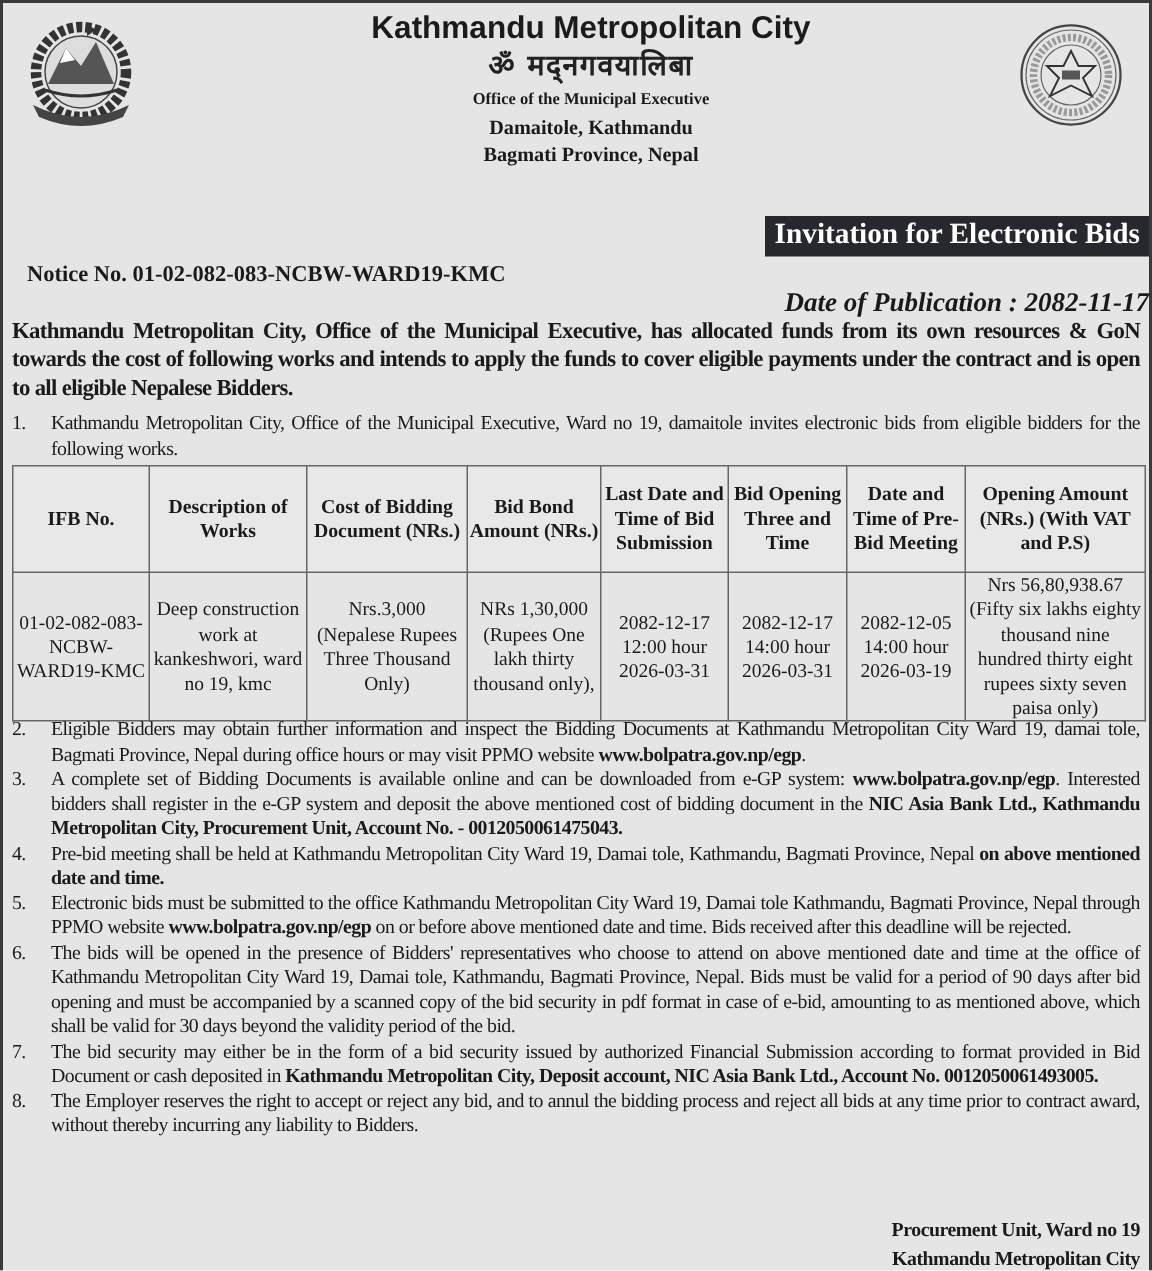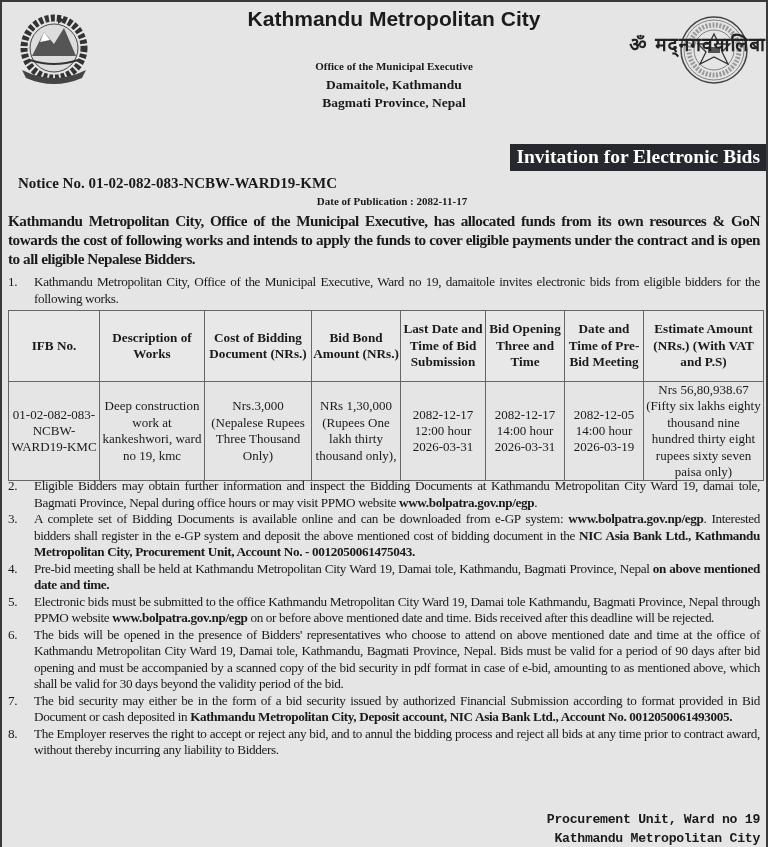--- a/index.html
+++ b/index.html
@@ -6,40 +6,40 @@
   body { width: 768px; height: 847px; overflow: hidden; }
   .page {
     position: relative; width: 768px; height: 847px; box-sizing: border-box;
     border-left: 2px solid #3a3a3a; border-right: 2px solid #3a3a3a; border-top: 2px solid #3a3a3a;
     font-family: "Liberation Serif", serif; color: #1a1a1a; background: #e5e5e5;
   }
   .logo-left { position: absolute; left: 12px; top: 8px; width: 80px; height: 80px; }
   .logo-right { position: absolute; left: 676px; top: 12px; width: 72px; height: 72px; }
   .header { position: absolute; left: 0; right: 0; top: 4px; text-align: center; }
   .title-en { font-family: "Liberation Sans", sans-serif; font-weight: bold; font-size: 21px; line-height: 26px; margin-left: 20px; color: #1b1b1b; }
-  .title-np { font-family: "DejaVu Serif", serif; font-weight: bold; font-size: 19px; line-height: 24px; margin-left: 20px; letter-spacing: 1px; color: #222; text-align: right; }
+  .title-np { font-family: "DejaVu Serif", serif; font-weight: bold; font-size: 19px; line-height: 24px; margin-left: 20px; letter-spacing: 1px; color: #222; }
   .office { font-weight: bold; font-size: 11px; line-height: 20px; margin-left: 20px; }
   .addr { font-weight: bold; font-size: 13.5px; line-height: 18px; margin-left: 20px; }
   .banner-wrap { position: absolute; top: 142px; left: 0; right: 0; text-align: right; }
   .banner { display: inline-block; background: #26282e; color: #fff; font-weight: bold; font-size: 19.5px; padding: 1px 6px 2px 6px; line-height: 24px; margin-left: 16px; }
   .notice { position: absolute; top: 172px; left: 0; right: 0; text-align: left; font-weight: bold; font-size: 15px; line-height: 18px; margin-left: 16px; }
-  .pubdate { position: absolute; top: 191px; left: 0; right: 0; text-align: center; font-weight: bold; font-size: 11px; line-height: 16px; margin-left: 16px; }
+  .pubdate { position: absolute; top: 191px; left: 0; right: 0; text-align: right; font-weight: bold; font-size: 18px; line-height: 16px; margin-left: 16px; font-style: italic; }
   .intro { position: absolute; top: 209px; left: 6px; right: 6px; font-weight: bold; font-size: 15.2px; line-height: 19px; text-align: justify; letter-spacing: -0.45px; font-stretch: condensed; }
   .list { position: absolute; left: 6px; right: 6px; font-size: 13.2px; line-height: 16.5px; text-align: justify; letter-spacing: -0.35px; }
   .item { display: flex; }
   .item .num { width: 26px; flex: none; }
   .item .txt { flex: 1; }
   .item1 { top: 272px; }
   .list2 { top: 476px; }
   table.bids { position: absolute; top: 308px; left: 6px; width: 756px; border-collapse: collapse; font-size: 13px; line-height: 16.4px; }
   table.bids th, table.bids td { border: 1px solid #666; text-align: center; vertical-align: middle; padding: 0 1px; }
   table.bids th { background: #e8e8e8; font-weight: bold; font-size: 13.2px; height: 70px; }
   table.bids td { height: 93px; }
   b { font-weight: bold; }
-  .sign { position: absolute; right: 6px; top: 808px; text-align: right; font-weight: bold; font-size: 13.2px; line-height: 19px; letter-spacing: -0.3px; font-family: Liberation Mono, monospace; }
+  .sign { position: absolute; right: 6px; top: 808px; text-align: right; font-weight: bold; font-size: 13.2px; line-height: 19px; letter-spacing: -0.3px; }
 </style>
 </head>
 <body>
 
 <div class="page">
 
   <svg class="logo-left" viewBox="0 0 80 80">
     <circle cx="40" cy="38" r="30" fill="none" stroke="#333" stroke-width="7" stroke-dasharray="4 2"></circle>
     <circle cx="40" cy="38" r="24" fill="#ddd" stroke="#444" stroke-width="1"></circle>
     <polygon points="18,46 30,22 40,34 50,18 62,46" fill="#555"></polygon>
@@ -84,21 +84,21 @@
   <table class="bids">
     <thead>
       <tr>
         <th style="width:88px">IFB No.</th>
         <th style="width:102px">Description of Works</th>
         <th style="width:104px">Cost of Bidding Document (NRs.)</th>
         <th style="width:86px">Bid Bond Amount (NRs.)</th>
         <th style="width:82px">Last Date and Time of Bid Submission</th>
         <th style="width:76px">Bid Opening Three and Time</th>
         <th style="width:76px">Date and Time of Pre-Bid Meeting</th>
-        <th>Estimate Amount (NRs.) (With VAT and P.S)</th>
+        <th>Opening Amount (NRs.) (With VAT and P.S)</th>
       </tr>
     </thead>
     <tbody>
       <tr>
         <td>01-02-082-083-NCBW-WARD19-KMC</td>
         <td>Deep construction work at kankeshwori, ward no 19, kmc</td>
         <td>Nrs.3,000 (Nepalese Rupees Three Thousand Only)</td>
         <td>NRs 1,30,000 (Rupees One lakh thirty thousand only),</td>
         <td>2082-12-17 12:00 hour 2026-03-31</td>
         <td>2082-12-17 14:00 hour 2026-03-31</td>

